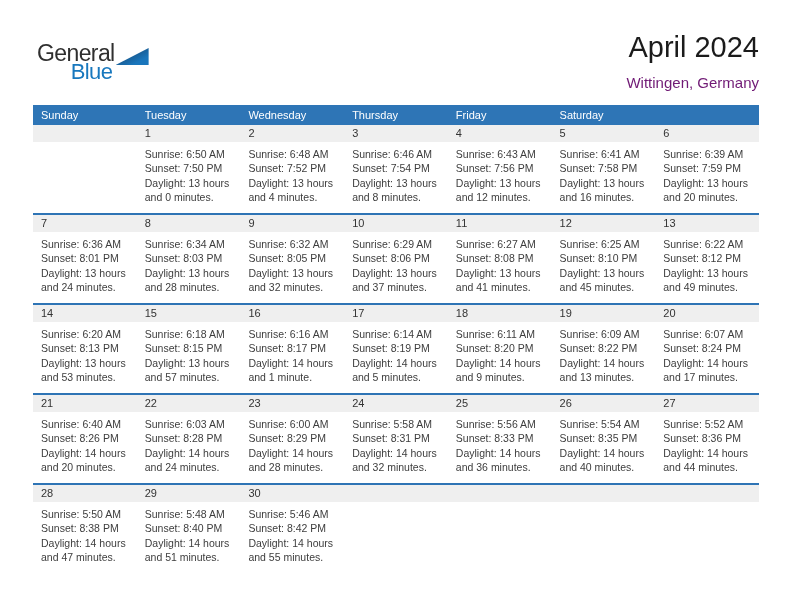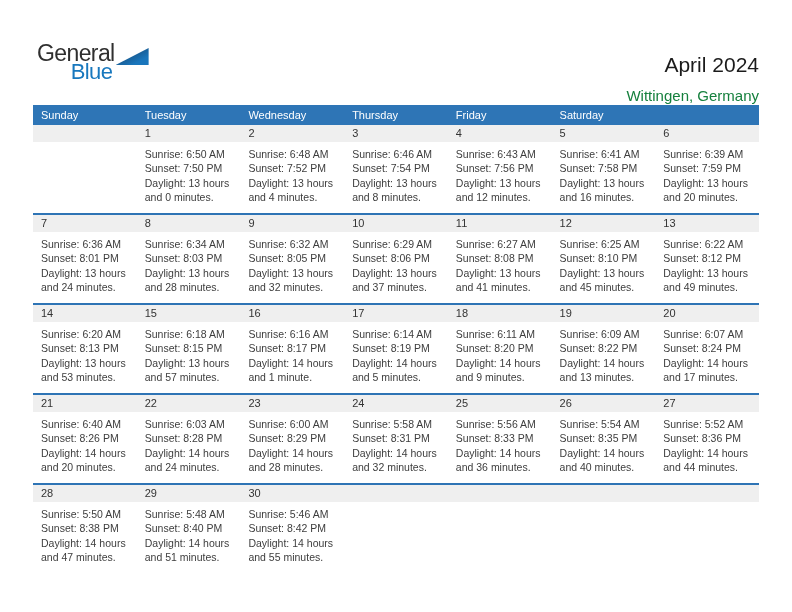--- a/index.html
+++ b/index.html
@@ -11,22 +11,22 @@
   .logo { position:absolute; left:4px; top:9px; width:114px; }
   .logo-line1 { display:flex; align-items:flex-end; }
   .logo-general { font-size:23px; color:#2f2f2f; letter-spacing:-0.6px; line-height:1; }
   .logo-triangle { width:33px; height:17px; margin-left:1px; margin-bottom:0px;
     background:linear-gradient(to bottom right,#16395c 0%,#1a76bc 75%);
     clip-path:polygon(100% 0, 100% 100%, 0 100%); }
   .logo-blue { font-size:22px; color:#1878be; letter-spacing:-0.6px;
     text-align:center; margin-top:-4px; padding-right:5px; line-height:1; }
 
   .titles { position:absolute; right:0; top:0; text-align:right; }
-  .month-title { font-size:21px; color:#1b1b1b; line-height:1; margin-top:21px; }
-  .location { font-size:15px; color:#15803d; margin-top:13px; line-height:1; }
+  .month-title { font-size:29px; color:#1b1b1b; line-height:1; margin-top:0; }
+  .location { font-size:15px; color:#701a75; margin-top:13px; line-height:1; }
 
   
   .calendar { position:absolute; left:33px; top:105px; width:726px; }
   .weekday-row { display:grid; grid-template-columns:repeat(7,1fr); background:var(--bar,#2e75b6); height:20px; }
   .wd-cell { color:#ffffff; font-size:11px; line-height:20px; padding-left:8px; overflow:hidden; }
 
   .week-row { display:grid; grid-template-columns:repeat(7,1fr); height:88px; background:#ffffff; }
   .week-row + .week-row { border-top:2px solid #2e74b5; }
   .day-cell { overflow:hidden; }
   .day-num { height:17px; background:#efefef; font-size:11px; line-height:17px; padding-left:8px; color:#333333; }

